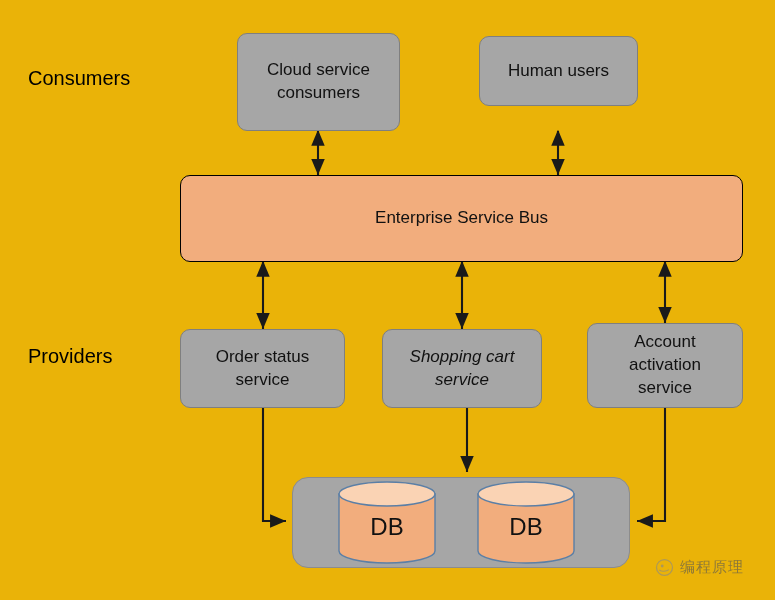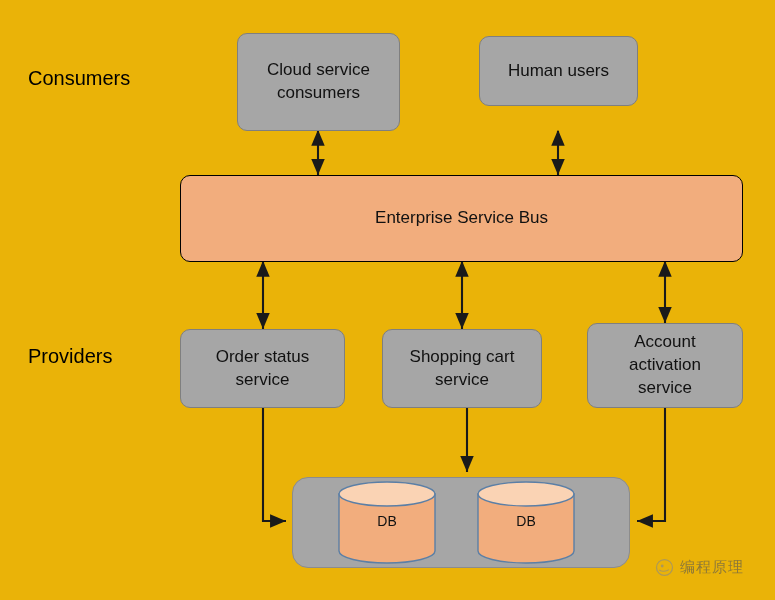--- a/index.html
+++ b/index.html
@@ -63,21 +63,21 @@
     border: 1px solid #8c8c8c;
     border-radius: 16px;
     z-index: 2;
   }
   .cylinder {
     position: absolute;
     z-index: 4;
   }
   .cyl-label {
     position: absolute;
-    font-size: 14px;
+    font-size: 24px;
     color: #111111;
     z-index: 5;
     text-align: center;
   }
   .watermark {
     position: absolute;
     display: flex;
     align-items: center;
     gap: 6px;
     z-index: 6;
@@ -151,21 +151,21 @@
 
   <div class="node node-orange" style="left:180px; top:175px; width:563px; height:87px;">
     <span class="node-label">Enterprise Service Bus</span>
   </div>
 
   <div class="node node-gray" style="left:180px; top:329px; width:165px; height:79px;">
     <span class="node-label">Order status
 service</span>
   </div>
 
-  <div class="node node-gray" style="left:382px; top:329px; width:160px; height:79px;">
+  <div class="node node-gray" style="left:382px; top:329px; width:160px; height:79px;font-style:italic;">
     <span class="node-label">Shopping cart
 service</span>
   </div>
 
   <div class="node node-gray" style="left:587px; top:323px; width:156px; height:85px;">
     <span class="node-label">Account
 activation
 service</span>
   </div>
 

